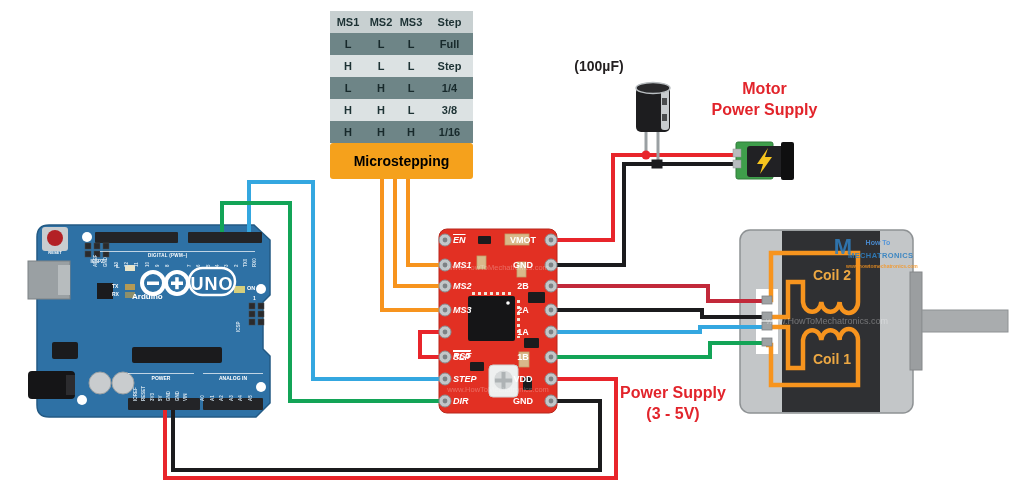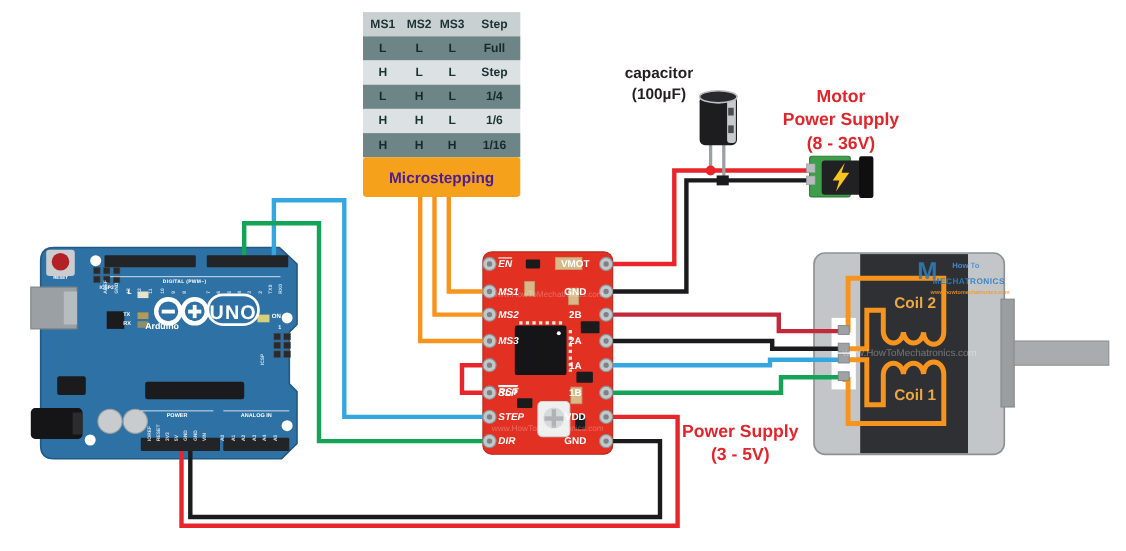--- a/index.html
+++ b/index.html
@@ -16,21 +16,21 @@
   .coil-lbl{position:absolute;z-index:3;width:72px;text-align:center;
             font:700 14px "Liberation Sans",sans-serif;color:#eda843;pointer-events:none;}
   
   #ms-table{position:absolute;left:330px;top:11px;width:143px;z-index:3;}
   .ms-row{display:grid;grid-template-columns:36px 30px 30px 47px;height:22px;}
   .ms-row span{font:700 11px/22px "Liberation Sans",sans-serif;text-align:center;color:#1d3234;}
   .ms-head{background:#c8d0d1;}
   .ms-dark{background:#6e8587;}
   .ms-dark span{color:#17292b;}
   .ms-light{background:#dce2e3;}
-  #ms-footer{height:36px;background:#f5a11c;border-radius:3px;color:#4c1d95;text-align:center;
+  #ms-footer{height:36px;background:#f5a11c;border-radius:3px;color:#000000;text-align:center;
              font:700 14px/36px "Liberation Sans",sans-serif;}
   
   .dpin{position:absolute;z-index:3;font:700 9px "Liberation Sans",sans-serif;color:#fff;
         width:46px;pointer-events:none;}
   .dpin.left{text-align:left;font-style:italic;}
   .dpin.right{text-align:center;}
   .dpin.ov{text-decoration:overline;}
   
   .ard-txt{position:absolute;z-index:3;color:#fff;font-weight:700;pointer-events:none;
            font-family:"Liberation Sans",sans-serif;white-space:nowrap;}
@@ -250,40 +250,38 @@
         <div class="ms-row ms-dark">
           <span>L</span>
           <span>H</span>
           <span>L</span>
           <span>1/4</span>
         </div>
         <div class="ms-row ms-light">
           <span>H</span>
           <span>H</span>
           <span>L</span>
-          <span>1/6</span>
+          <span>3/8</span>
         </div>
         <div class="ms-row ms-dark">
           <span>H</span>
           <span>H</span>
           <span>H</span>
           <span>1/16</span>
         </div>
       </div>
   <div id="ms-footer">Microstepping</div>
 </div>
 
 <div class="lbl cap-lbl">
-  <div>capacitor</div>
   <div>(100µF)</div>
 </div>
 <div class="lbl supply" id="motor-supply">
   <div>Motor</div>
   <div>Power Supply</div>
-  <div>(8 - 36V)</div>
 </div>
 <div class="lbl supply" id="logic-supply">
   <div>Power Supply</div>
   <div>(3 - 5V)</div>
 </div>
 <div class="coil-lbl" style="left:796px;top:267px;">Coil 2</div>
 <div class="coil-lbl" style="left:796px;top:351px;">Coil 1</div>
 
 <div id="driver-pin-labels">
       <div class="dpin left ov" style="top: 234.5px; left: 453px;">EN</div>

